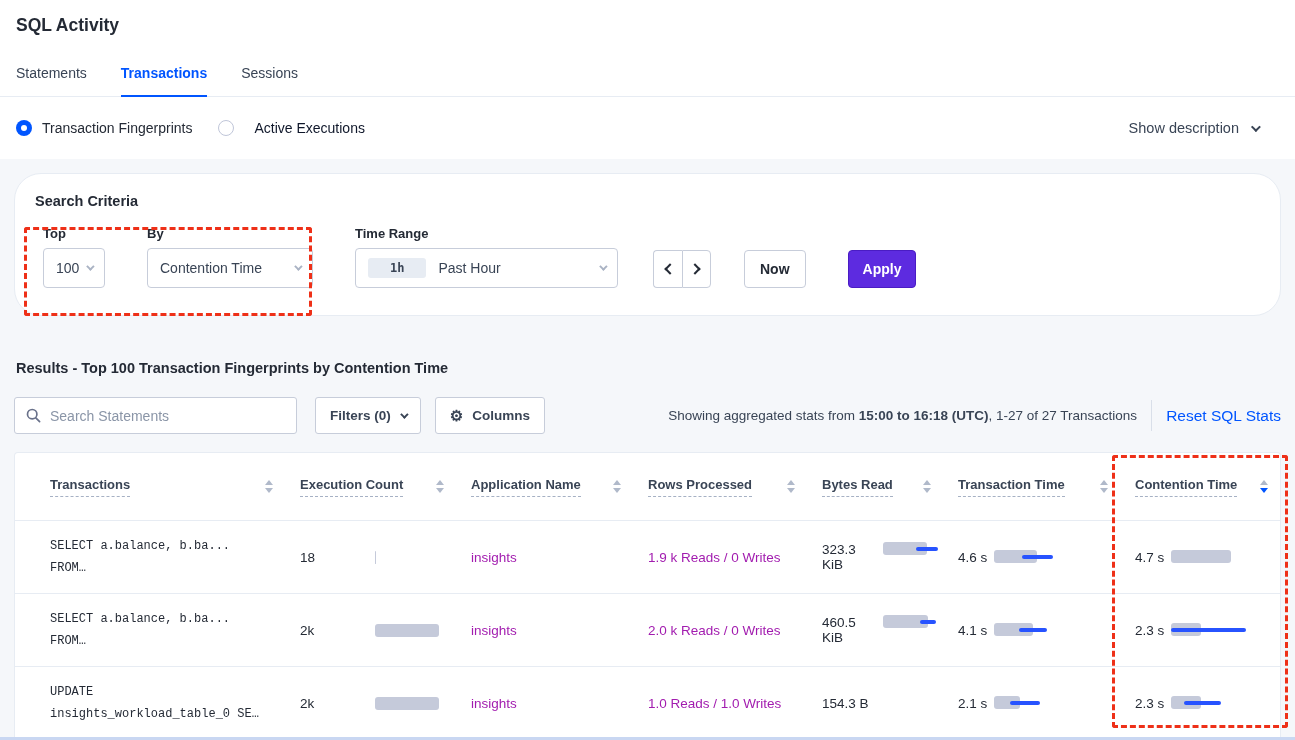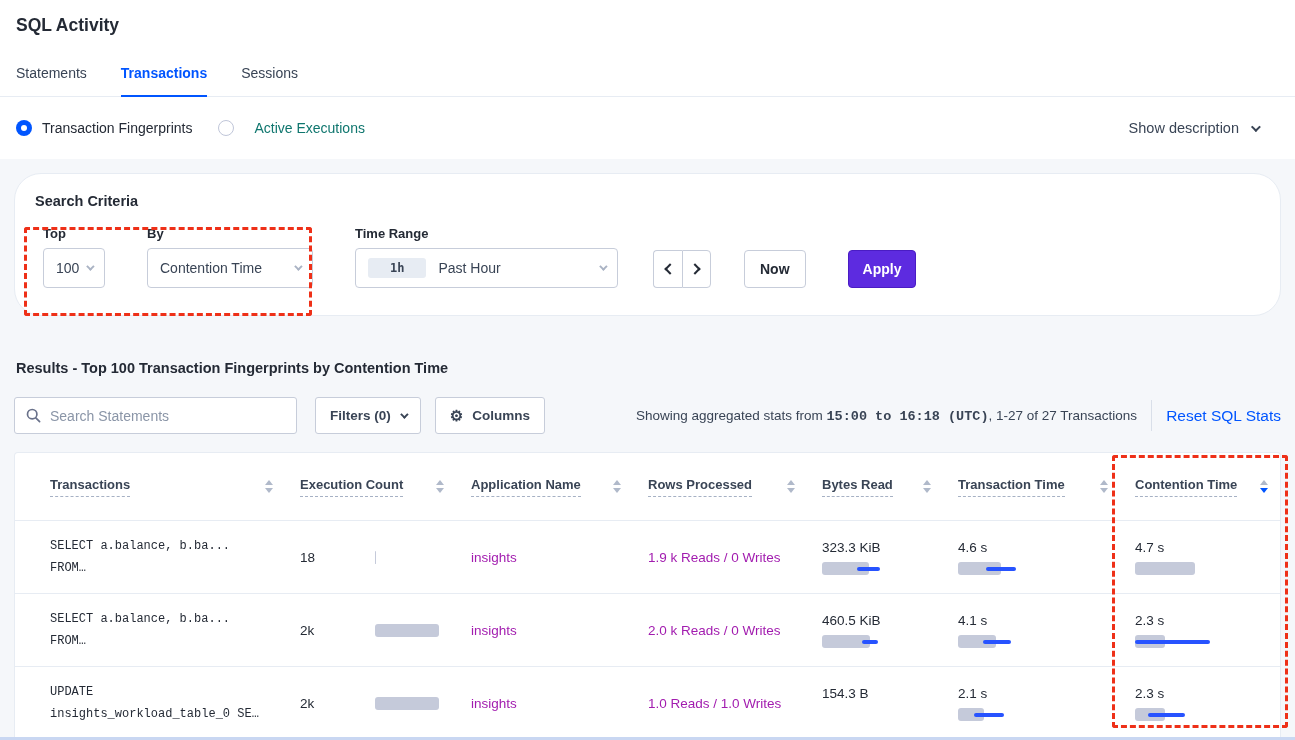--- a/index.html
+++ b/index.html
@@ -9,21 +9,21 @@
 
   
   .top-white { background:#fff; }
   .page-title { padding:15px 16px 0; font-size:17.5px; font-weight:700; color:#242a35; }
   .tabs { display:flex; gap:34px; padding:0 16px; margin-top:29px; border-bottom:1px solid #e7ecf3; }
   .tab { font-size:14px; color:#394455; padding-bottom:14px; cursor:pointer; }
   .tab.active { color:#0055ff; font-weight:700; border-bottom:2px solid #0055ff; margin-bottom:-1px; }
 
   .toggle-row { background:#fff; display:flex; align-items:center; height:62px; padding:0 37px 0 16px; }
   .radio-opt { display:flex; align-items:center; gap:10px; font-size:14px; color:#242a35; cursor:pointer; }
-  .radio-opt + .radio-opt { margin-left:26px; color:#0f766e;gap:20px; }
+  .radio-opt + .radio-opt { margin-left:26px; color:#0f172a;gap:20px; }
   .radio-dot { width:16px; height:16px; border-radius:50%; position:relative; }
   .radio-dot.on { background:#0055ff; }
   .radio-dot.on::after { content:""; position:absolute; left:5px; top:5px; width:6px; height:6px; border-radius:50%; background:#fff; }
   .radio-dot.off { border:1px solid #c0c6d9; background:#fff; }
   .show-desc { margin-left:auto; display:flex; align-items:center; gap:12px; font-size:14.5px; color:#394455; cursor:pointer; }
   .chev { width:7px; height:7px; border-right:2px solid #394455; border-bottom:2px solid #394455; transform:rotate(45deg) translateY(-2px); }
   .chev.light { border-color:#aab3c4; }
   .chev.small { width:6px; height:6px; }
 
   
@@ -52,42 +52,42 @@
 
   
   .results-heading { margin:44px 16px 0; font-size:14.5px; font-weight:700; color:#242a35; }
   .toolbar { display:flex; align-items:center; margin:21px 14px 0; }
   .search-box { width:283px; height:37px; background:#fff; border:1px solid #c7cdda; border-radius:3px; display:flex; align-items:center; gap:9px; padding:0 11px; }
   .search-box input { border:none; outline:none; flex:1; font-size:14px; color:#394455; font-family:inherit; background:transparent; }
   .search-box input::placeholder { color:#8a95a7; }
   .tb-btn { margin-left:18px; height:37px; background:#fff; border:1px solid #c7cdda; border-radius:3px; display:flex; align-items:center; gap:9px; padding:0 14px; font-size:13.5px; font-weight:700; color:#394455; cursor:pointer; font-family:inherit; }
   .tb-btn.columns { margin-left:14px; }
   .stats { margin-left:auto; font-size:13.5px; color:#394455; white-space:nowrap; }
-  .stats b { font-weight:700;font-family:Liberation Mono, monospace; }
+  .stats b { font-weight:700; }
   .vdivider { width:1px; height:31px; background:#d9dfe9; margin:0 14px; }
   .reset-link { font-size:15.5px; color:#0055ff; white-space:nowrap; cursor:pointer; }
 
   
   .table-card { margin:18px 14px 0; background:#fff; border:1px solid #e7ecf3; border-bottom:none; border-radius:4px 4px 0 0; height:285px; overflow:hidden; }
   .thead, .trow { display:grid; grid-template-columns:270px 171px 177px 174px 136px 177px 160px; }
   .thead { height:68px; align-items:center; border-bottom:1px solid #e7ecf3; }
   .th { display:flex; align-items:center; padding-left:15px; font-size:13px; font-weight:700; color:#394455; }
   .th:first-child { padding-left:35px; }
   .th-label { border-bottom:1px dashed #a6b1c4; padding-bottom:4px; cursor:pointer; }
   .sort { margin-left:auto; margin-right:12px; display:flex; flex-direction:column; gap:3px; cursor:pointer; }
   .tri-up { width:0; height:0; border-left:4px solid transparent; border-right:4px solid transparent; border-bottom:5px solid #b0b9ca; }
   .tri-down { width:0; height:0; border-left:4px solid transparent; border-right:4px solid transparent; border-top:5px solid #b0b9ca; }
   .sort.active .tri-down { border-top-color:#0055ff; }
 
   .trow { height:73px; align-items:center; border-bottom:1px solid #e7ecf3; }
   .query-cell { padding-left:35px; font-family:Liberation Mono, monospace; font-size:12px; color:#242a35; line-height:1.85; cursor:pointer; }
   .num-cell { display:flex; align-items:center; padding:0 17px 0 15px; font-size:13.5px; color:#242a35; }
   .num-cell .track { margin-left:auto; }
   .txt-cell { padding-left:15px; font-size:13.5px; color:#a21caf; }
-  .bar-cell { display:flex; flex-direction:column; gap:7px; padding-left:15px; font-size:13.5px; color:#242a35; }
+  .bar-cell { display:flex; flex-direction:row; gap:7px; padding-left:15px; font-size:13.5px; color:#242a35; }
   .track { position:relative; width:64px; height:13px; }
   .gbar { position:absolute; left:0; top:0; height:13px; border-radius:3px; background:#c5cada; }
   .bline { position:absolute; top:5px; height:4px; border-radius:2px; background:#2753ff; }
 
   
   .annot { position:absolute; border:3px dashed #ee3018; border-radius:3px; pointer-events:none; }
   .annot-criteria { left:24px; top:227px; width:288px; height:89px; }
   .annot-contention { left:1112px; top:455px; width:176px; height:273px; }
   .bottom-line { position:absolute; left:0; top:737px; width:100%; height:3px; background:#c9d7f2; }
 

